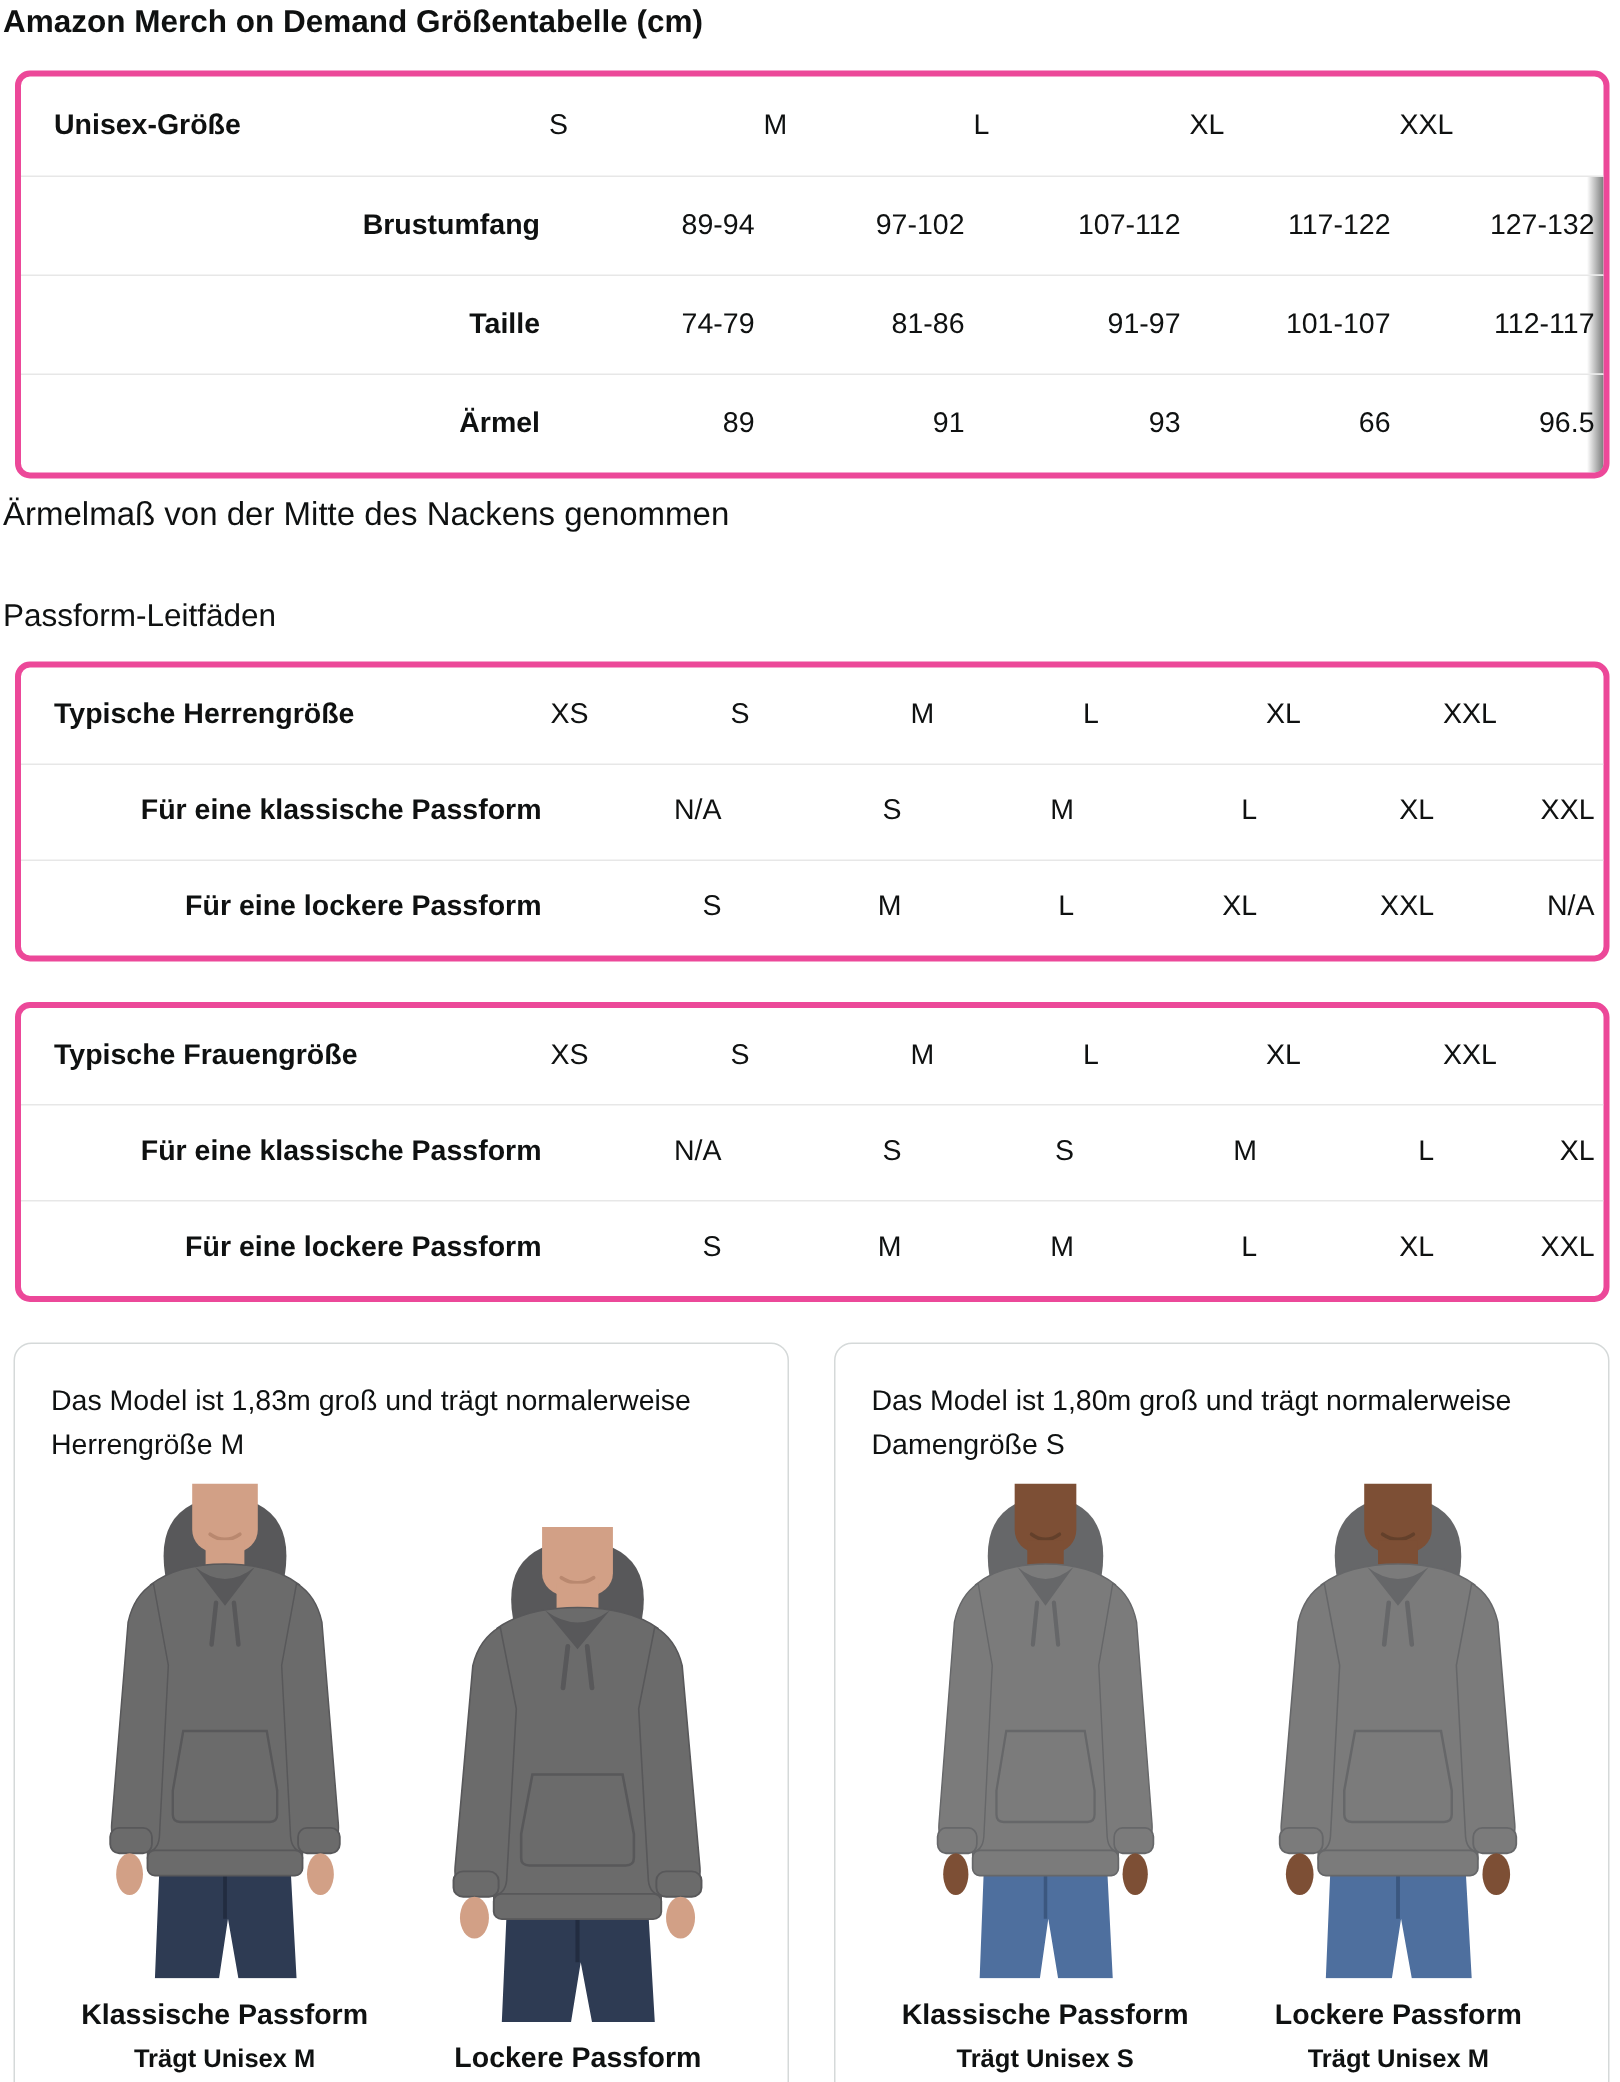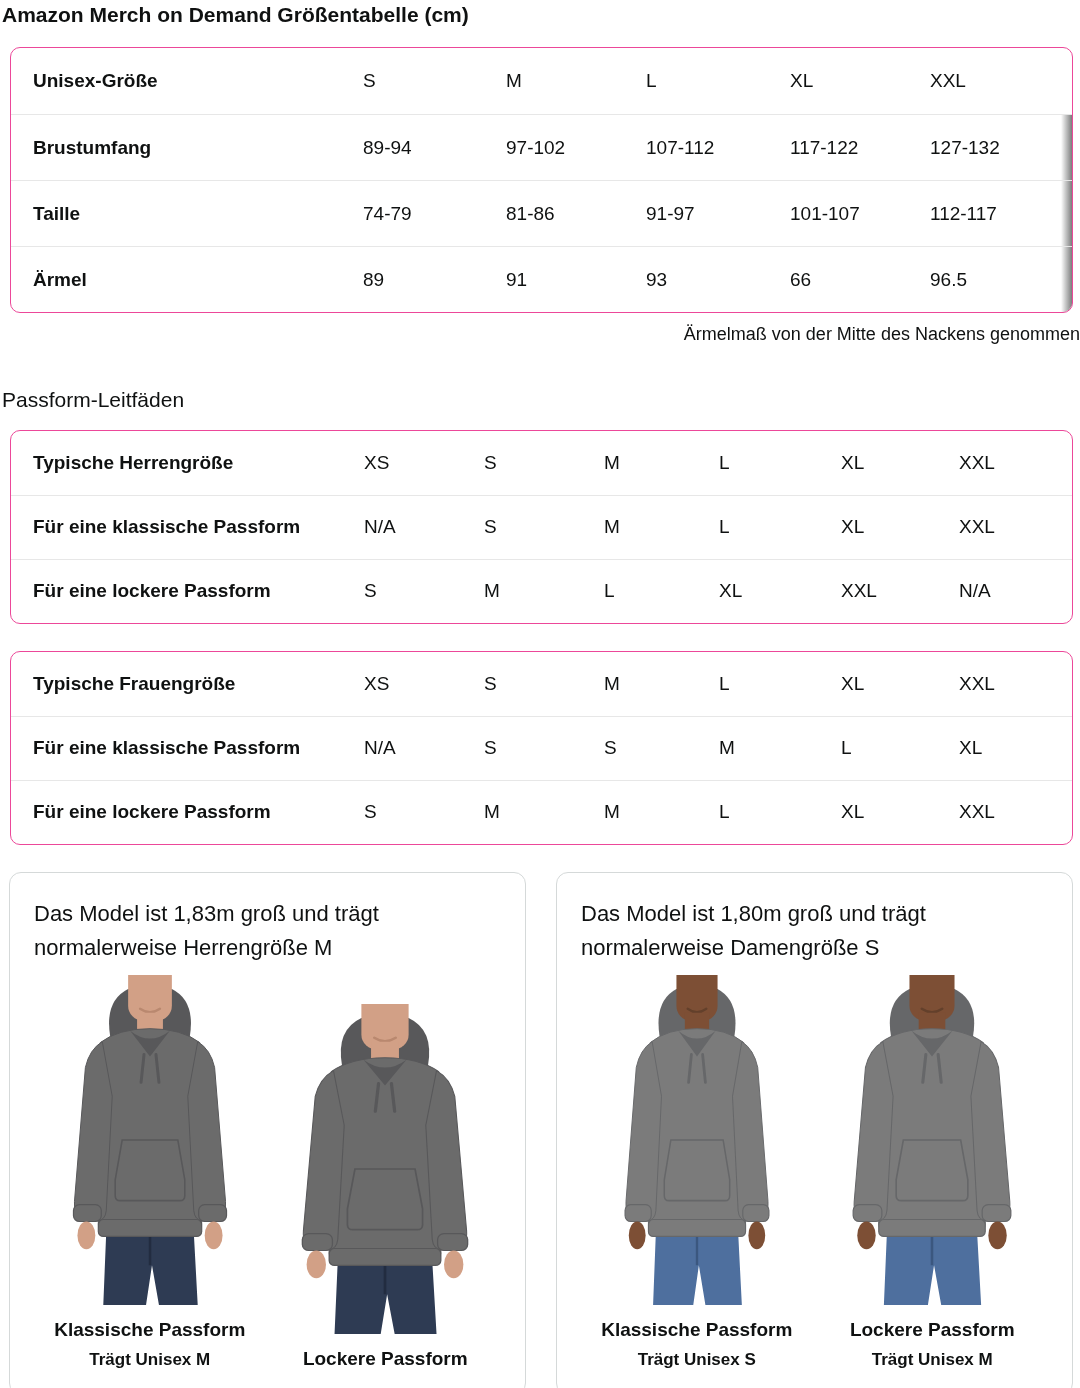--- a/index.html
+++ b/index.html
@@ -14,34 +14,34 @@
   .page-title {
     font-size: 21px;
     font-weight: 700;
     margin: 2px 0 0 2px;
     line-height: 1.2;
   }
 
   
   .chart-table {
     margin: 0 7px 0 10px;
-    border: 1px solid #ec4899;
+    border: 4px solid #ec4899;
     border-radius: 10px;
     overflow: hidden;
     background: #fff;
   }
   .chart-table .row {
     display: grid;
     align-items: center;
     position: relative;
     min-height: 64px;
   }
   .t1 .row { grid-template-columns: 352px 143px 140px 144px 140px 1fr; min-height: 66px; }
   .t2 .row, .t3 .row { grid-template-columns: 353px 120px 120px 115px 122px 118px 1fr; min-height: 64px; }
-  .chart-table .row + .row { border-top: 1px solid #e7e7e7; }
+  .chart-table .row + .row { border-top: 1px solid #e7e7e7; text-align: right; }
   .chart-table .cell {
     font-size: 19px;
     font-weight: 400;
     padding-right: 6px;
     white-space: nowrap;
   }
   .chart-table .cell.label {
     font-weight: 700;
     padding-left: 22px;
   }
@@ -49,24 +49,23 @@
   .scroll-shade::after {
     content: "";
     position: absolute;
     right: 0; top: 0; bottom: 0;
     width: 11px;
     background: linear-gradient(to left, rgba(15,17,17,0.55), rgba(15,17,17,0));
     pointer-events: none;
   }
 
   .footnote {
-    font-size: 18px;
+    font-size: 22px;
     margin: 10px 0 0 2px;
     line-height: 1.3;
-    text-align: right;
   }
   .section-heading {
     font-size: 21px;
     font-weight: 400;
     margin: 40px 0 18px 2px;
     line-height: 1.2;
   }
   .table-gap { height: 27px; }
 
   
@@ -76,21 +75,21 @@
     margin: 27px 7px 8px 9px;
   }
   .card {
     flex: 1 1 0;
     border: 1px solid #d5d9d9;
     border-radius: 12px;
     padding: 24px 22px 22px 22px;
     background: #fff;
   }
   .card .desc {
-    font-size: 22px;
+    font-size: 19px;
     line-height: 1.55;
     margin: 0 0 10px 2px;
     max-width: 440px;
   }
   .figures {
     display: flex;
     align-items: flex-end;
   }
   .figures figure {
     width: 50%;

